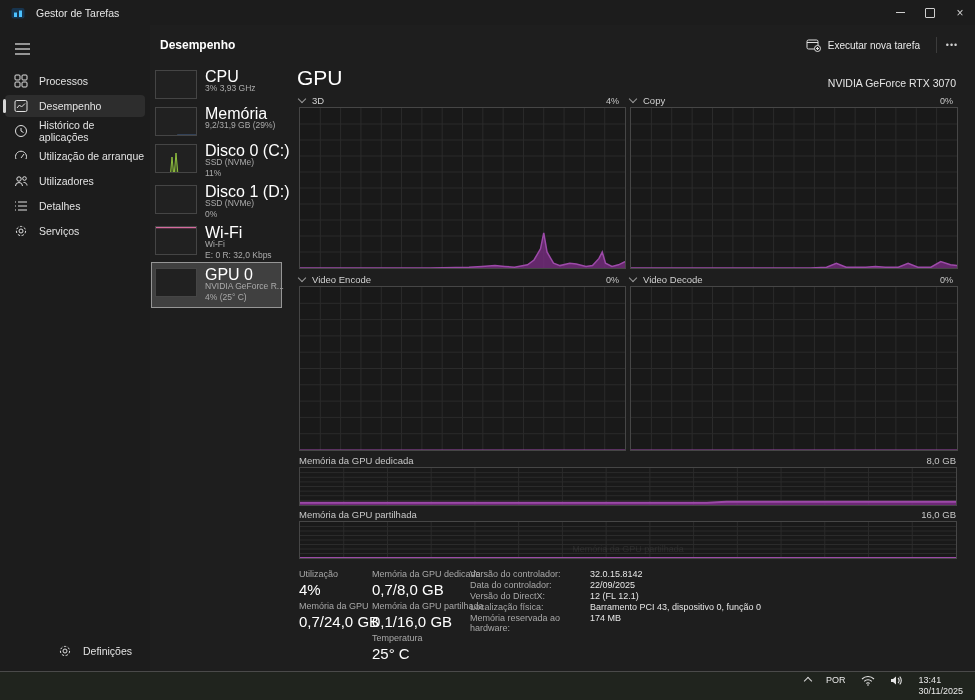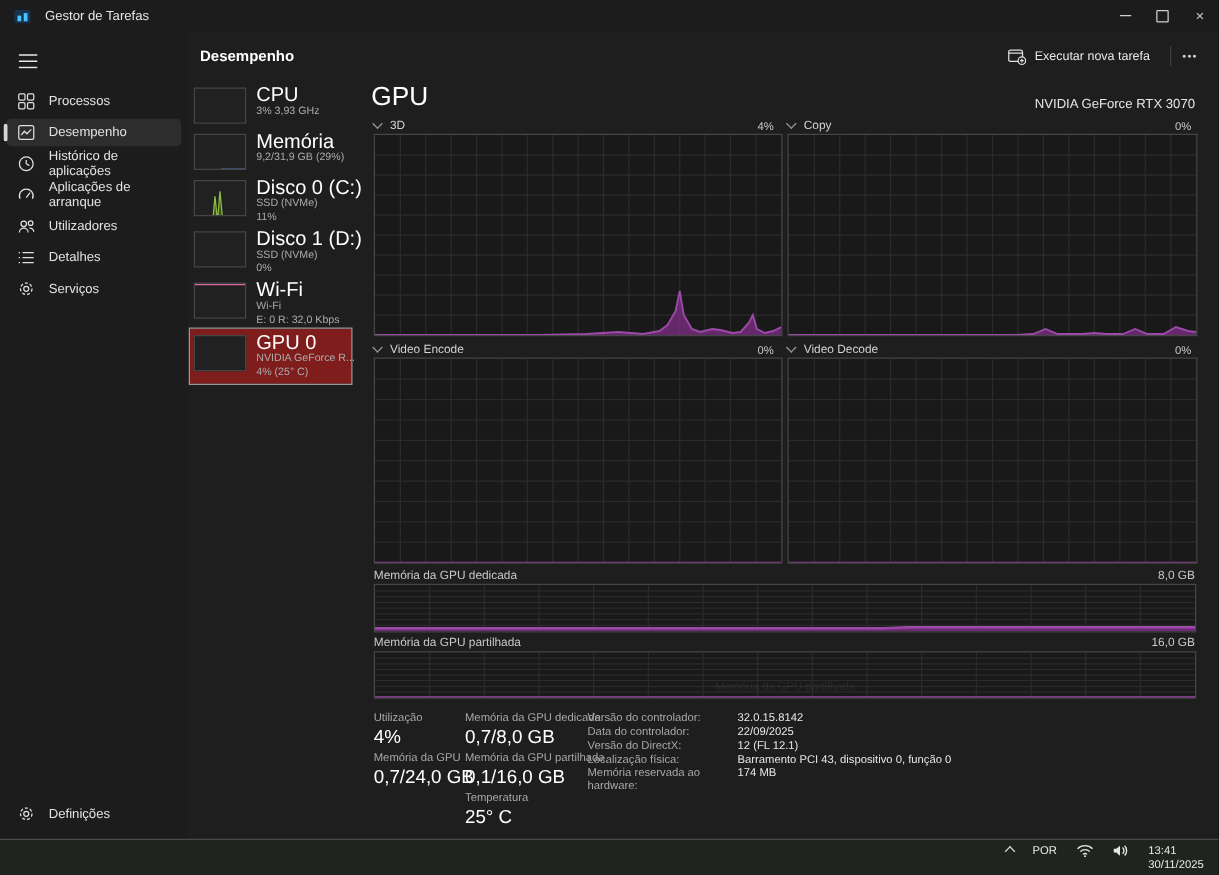--- a/index.html
+++ b/index.html
@@ -14,35 +14,35 @@
   .min-glyph{display:inline-block;width:9px;height:1px;background:#cfcfcf;}
   .max-glyph{display:inline-block;width:8px;height:8px;border:1px solid #cfcfcf;border-radius:1px;}
   
   #sidebar{position:absolute;left:0;top:25px;width:150px;height:647px;background:#1c1c1c;}
   .navitem{position:relative;display:flex;align-items:center;gap:11px;height:22px;margin:3px 5px 0 5px;
            padding-left:9px;border-radius:4px;font-size:10.5px;color:#e2e2e2;cursor:default;}
   .navitem.selected{background:#2d2d2d;}
   .navitem.selected .accent{position:absolute;left:-2px;top:4px;width:3px;height:14px;border-radius:2px;background:#d6d6d6;}
   .navitem svg{flex:0 0 auto;}
   #hamburger{margin:11px 0 8px 5px;width:34px;height:26px;display:flex;align-items:center;justify-content:center;border-radius:4px;}
-  #settings-item{position:absolute;left:0;bottom:10px;width:150px;}
+  #settings-item{position:absolute;left:0;bottom:10px;width:150px;padding-left:44px;}
   
   #page-title{position:absolute;left:160px;top:38px;font-size:12px;font-weight:bold;color:#fff;}
   #runtask{position:absolute;right:46px;top:33px;height:24px;display:flex;align-items:center;gap:7px;
            padding:0 9px;border-radius:4px;font-size:10px;color:#e8e8e8;}
   #hdr-divider{position:absolute;right:38px;top:37px;width:1px;height:16px;background:#3c3c3c;}
   #more-btn{position:absolute;right:10px;top:33px;width:26px;height:24px;display:flex;align-items:center;justify-content:center;border-radius:4px;color:#d0d0d0;font-size:9px;letter-spacing:1px;}
   
   .perf-item{position:absolute;left:155px;width:125px;display:flex;gap:8px;cursor:default;}
   .perf-item .thumb{flex:0 0 auto;width:40px;height:27px;background:#212121;border:1px solid #454545;overflow:hidden;}
   .perf-item .txt{display:flex;flex-direction:column;min-width:0;}
   .perf-item .t{font-size:16px;color:#fff;line-height:13px;white-space:nowrap;}
   .perf-item .s{font-size:8.5px;color:#ababab;line-height:10.5px;white-space:nowrap;}
   .perf-item .s:empty{display:none;}
-  .perf-item.selected{outline:1px solid #969696;background:#7f1d1d;padding:5px 0 5px 3px;left:152px;width:126px;}
+  .perf-item.selected{outline:1px solid #969696;background:#404040;padding:5px 0 5px 3px;left:152px;width:126px;}
   
   #gpu-title{position:absolute;left:297px;top:66px;font-size:21px;font-weight:400;color:#fff;}
   #gpu-device{position:absolute;right:19px;top:77px;font-size:10.5px;color:#e6e6e6;}
   .panel-hdr{position:absolute;display:flex;align-items:center;font-size:9.5px;color:#d2d2d2;cursor:default;}
   .panel-val{position:absolute;font-size:9px;color:#c8c8c8;}
   .chev{display:inline-block;width:5px;height:5px;border-right:1px solid #9a9a9a;border-bottom:1px solid #9a9a9a;
         transform:rotate(45deg);margin-right:7px;margin-top:-3px;}
   .chart{position:absolute;background:#191919;border:1px solid #464646;}
   .chart svg{display:block;width:100%;height:100%;}
   .mem-label{position:absolute;font-size:9.5px;color:#c8c8c8;}
@@ -118,21 +118,21 @@
         <circle cx="7" cy="7" r="5.5"></circle>
           <polyline points="7,4 7,7 9.5,8.5"></polyline>
       </svg>
       <span>Histórico de aplicações</span>
     </div>
     <div class="navitem">
       <svg width="14" height="14" viewBox="0 0 14 14" fill="none" stroke="#e0e0e0">
         <path d="M2 10 A5.5 5.5 0 1 1 12 10"></path>
           <line x1="7" y1="9" x2="10" y2="5"></line>
       </svg>
-      <span>Aplicações de arranque</span>
+      <span>Utilização de arranque</span>
     </div>
     <div class="navitem">
       <svg width="14" height="14" viewBox="0 0 14 14" fill="none" stroke="#e0e0e0">
         <circle cx="5" cy="5" r="2.2"></circle>
           <path d="M1.5 12 A3.5 3.5 0 0 1 8.5 12"></path>
           <circle cx="10.5" cy="4.5" r="1.8"></circle>
           <path d="M9.5 8.5 A3 3 0 0 1 13 11.5"></path>
       </svg>
       <span>Utilizadores</span>
     </div>

